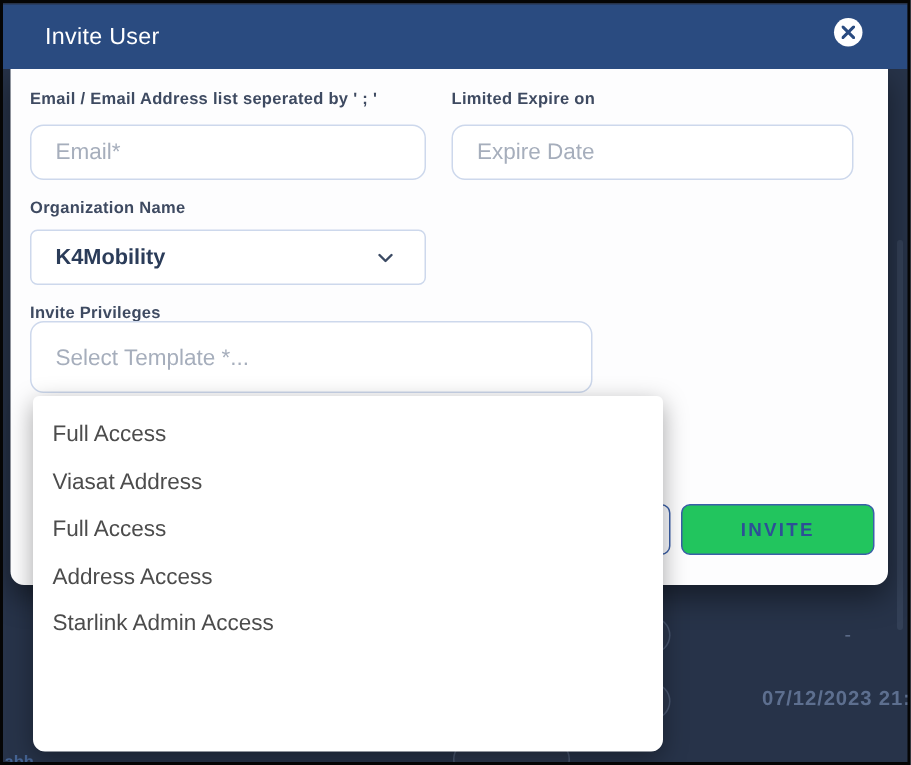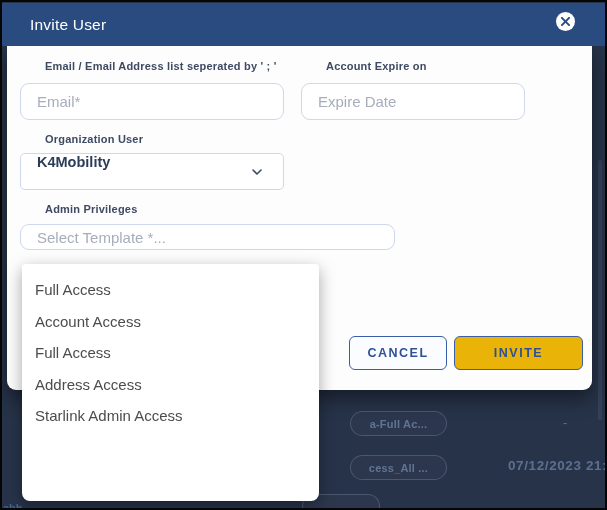--- a/index.html
+++ b/index.html
@@ -33,52 +33,52 @@
   .modal-title { color:#ffffff; font-size:15.5px; font-weight:normal; margin-left:28px; letter-spacing:.2px; }
   .close-btn {
     position:absolute; right:32px; top:12px; width:19px; height:19px; border-radius:50%;
     background:#ffffff; display:flex; align-items:center; justify-content:center; cursor:pointer;
   }
   .modal-body {
     position:absolute; left:7px; top:46px; width:585px; height:344px;
     background:#fdfdfe; z-index:5; border-radius:0 0 9px 9px;
     box-shadow:0 8px 20px rgba(0,0,0,.45);
   }
-  .fld-label { position:absolute; font-size:11px; font-weight:bold; color:#3e4a61; letter-spacing:.2px; z-index:7;margin-left:25px; }
+  .fld-label { position:absolute; font-size:11px; font-weight:bold; color:#3e4a61; letter-spacing:.2px; z-index:7; }
   .inp {
     position:absolute; z-index:7; background:#ffffff;
     border:1.5px solid #cdd8ec; border-radius:9px;
     font-family:"Liberation Sans",sans-serif; font-size:15px; color:#2b3c59;
     padding:0 40px 0 16px; outline:none; width:100%; height:100%;
   }
   .inp::placeholder { color:#a6aebc; opacity:1; }
   .inp-wrap { position:absolute; z-index:7; }
   .icon-right { position:absolute; top:50%; transform:translateY(-50%); right:13px; display:flex; align-items:center; }
   .select-box {
     position:absolute; z-index:7; background:#fff; border:1.5px solid #cdd8ec; border-radius:5px;
-    display:flex; align-items:flex-start; padding:0 16px; cursor:pointer;
+    display:flex; align-items:center; padding:0 16px; cursor:pointer;
   }
   .select-value { font-size:14.5px; font-weight:bold; color:#2b3c59; }
   .tri-up {
     width:0; height:0; border-left:5.5px solid transparent; border-right:5.5px solid transparent;
     border-bottom:6.5px solid #6e7787;
   }
   
   .btn {
     position:absolute; z-index:7; height:34px; border-radius:6px; border:1.5px solid #3a5fa8;
     color:#2d5096; font-weight:bold; font-size:12.5px; letter-spacing:1.5px;
     display:flex; align-items:center; justify-content:center; cursor:pointer;
     font-family:"Liberation Sans",sans-serif;
   }
   .btn-cancel { left:349px; top:336px; width:98px; background:#fbfcff; }
-  .btn-invite { left:454px; top:336px; width:129px; background:#eab308; }
+  .btn-invite { left:454px; top:336px; width:129px; background:#22c55e; }
 
   
   .dropdown {
-    position:absolute; left:22px; top:264px; width:297px; height:237px; z-index:10;
+    position:absolute; left:22px; top:264px; width:420px; height:237px; z-index:10;
     background:#ffffff; border-radius:4px 4px 8px 8px;
     box-shadow:0 5px 16px rgba(0,0,0,.35); overflow:hidden; list-style:none;
     padding-top:10px;
   }
   .dropdown li.opt {
     height:31.6px; line-height:31.6px; padding-left:13px;
     font-size:15px; color:#4c4c4c; cursor:pointer; white-space:nowrap;
   }
 </style>
 </head>
@@ -104,57 +104,57 @@
     </svg>
   </div>
 
   <div class="modal-body"></div>
 
   <div class="fld-label" style="left:20px; top:60px;">Email / Email Address list seperated by ' ; '</div>
   <div class="inp-wrap" style="left:20px; top:83px; width:264px; height:37px;">
     <input class="inp" type="text" placeholder="Email*" style="">
   </div>
 
-  <div class="fld-label" style="left:301px; top:60px;">Account Expire on</div>
-  <div class="inp-wrap" style="left:301px; top:83px; width:224px; height:37px;">
+  <div class="fld-label" style="left:301px; top:60px;">Limited Expire on</div>
+  <div class="inp-wrap" style="left:301px; top:83px; width:268px; height:37px;">
     <input class="inp" type="text" placeholder="Expire Date" style="">
     <span class="icon-right">
       <svg width="19" height="19" viewBox="0 0 24 24" fill="none">
         <rect x="3.5" y="5" width="17" height="16" rx="2" stroke="#6b7280" stroke-width="2"></rect>
         <line x1="3.5" y1="9.5" x2="20.5" y2="9.5" stroke="#6b7280" stroke-width="2"></line>
         <line x1="8" y1="2.5" x2="8" y2="6" stroke="#6b7280" stroke-width="2"></line>
         <line x1="16" y1="2.5" x2="16" y2="6" stroke="#6b7280" stroke-width="2"></line>
         <rect x="7" y="13" width="4.5" height="4" fill="#6b7280"></rect>
       </svg>
     </span>
   </div>
 
-  <div class="fld-label" style="left:20px; top:133px;">Organization User</div>
+  <div class="fld-label" style="left:20px; top:133px;">Organization Name</div>
   <div class="select-box" style="left:20px; top:153px; width:264px; height:37px;">
     <span class="select-value">K4Mobility</span>
     <span class="icon-right" style="right:18px;">
       <svg width="16" height="16" viewBox="0 0 24 24" fill="none">
         <polyline points="6,9 12,15 18,9" stroke="#3b4a63" stroke-width="2.4" stroke-linecap="round" stroke-linejoin="round"></polyline>
       </svg>
     </span>
   </div>
 
-  <div class="fld-label" style="left:20px; top:203px;">Admin Privileges</div>
-  <div class="inp-wrap" style="left:20px; top:224px; width:375px; height:26px;">
+  <div class="fld-label" style="left:20px; top:203px;">Invite Privileges</div>
+  <div class="inp-wrap" style="left:20px; top:214px; width:375px; height:48px;">
     <input class="inp" type="text" placeholder="Select Template *..." style="">
     <span class="icon-right" style="right:16px;">
       <span class="tri-up"></span>
     </span>
   </div>
 
   <div class="btn btn-cancel">CANCEL</div>
   <div class="btn btn-invite">INVITE</div>
 
   <ul class="dropdown">
       <li class="opt">Full Access</li>
-      <li class="opt">Account Access</li>
+      <li class="opt">Viasat Address</li>
       <li class="opt">Full Access</li>
       <li class="opt">Address Access</li>
       <li class="opt">Starlink Admin Access</li>
     </ul>
 
   <div class="frame"></div>
 </div>
 
 </body></html>

